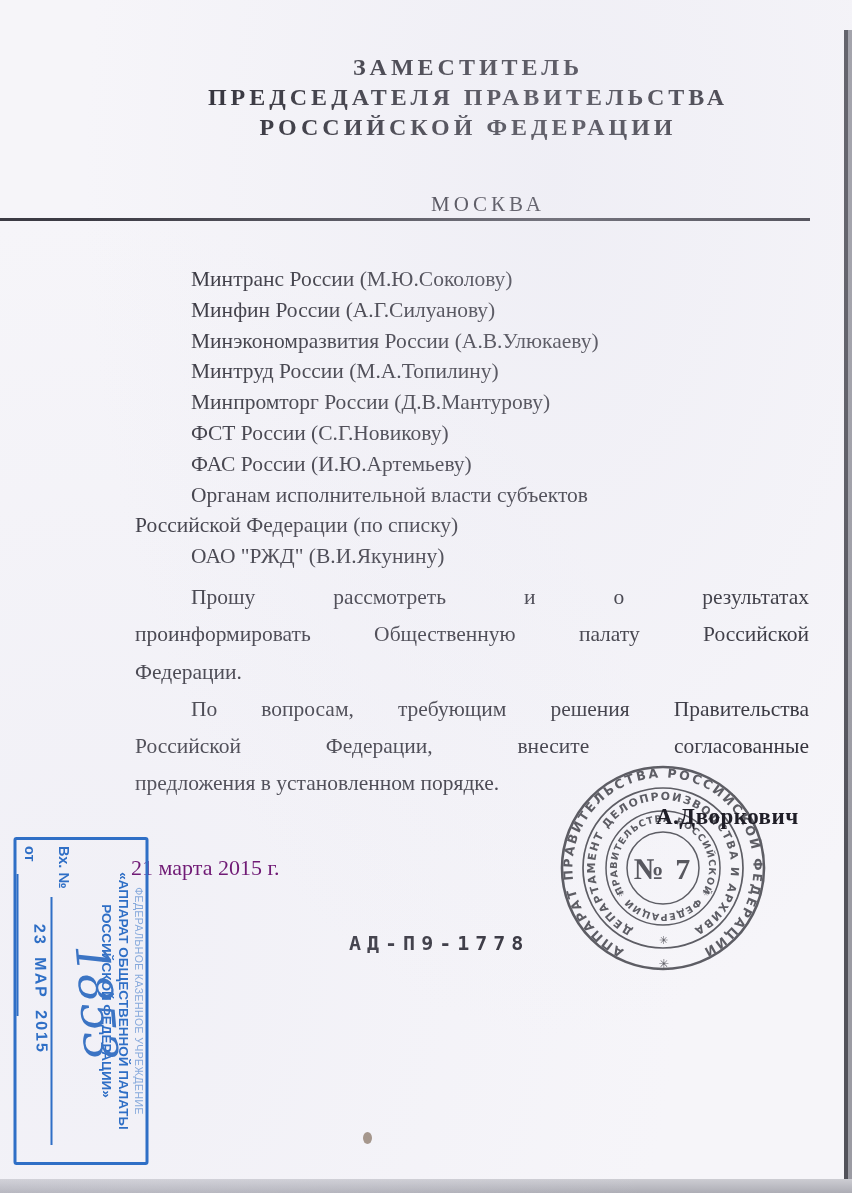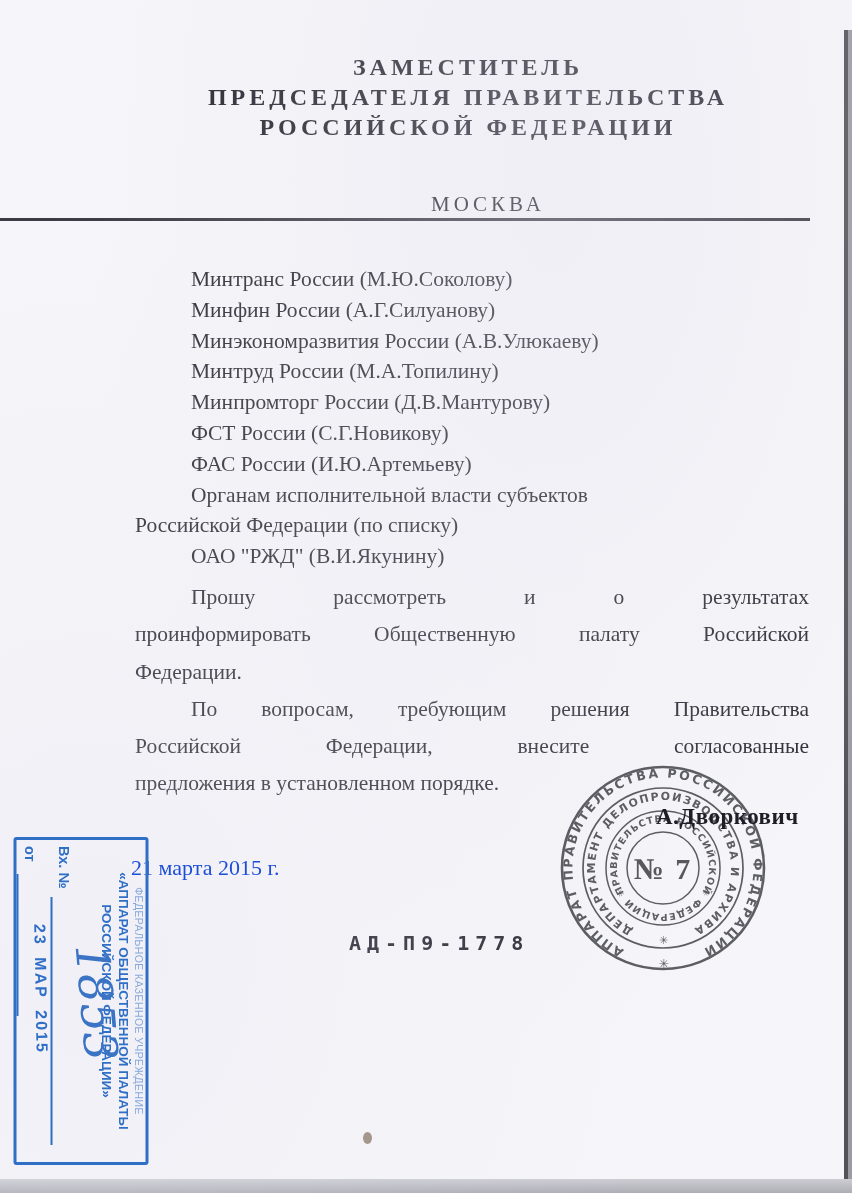--- a/index.html
+++ b/index.html
@@ -19,21 +19,21 @@
   .addr{position:absolute;left:135px;top:264px;width:676px;color:#2b2a33;
        font-size:21.5px;line-height:30.8px;}
   .ind{padding-left:56px;}
   
   .bodytext{position:absolute;left:135px;top:579px;width:674px;color:#2b2a33;
        font-size:21.5px;line-height:37.3px;}
   .j{text-align:justify;text-align-last:justify;}
   
   .sig{position:absolute;left:656px;top:804px;font-size:23px;font-weight:600;
        color:#1f1e27;letter-spacing:.5px;z-index:6;}
-  .dateline{position:absolute;left:131px;top:855px;font-size:22px;color:#1d4ed8;z-index:2;}
+  .dateline{position:absolute;left:131px;top:855px;font-size:22px;color:#701a75;z-index:2;}
   .docnum{position:absolute;left:349px;top:931px;font-family:"DejaVu Sans Mono",monospace;
        font-weight:bold;font-size:20px;letter-spacing:6px;color:#26252f;}
   
   .rstamp{position:absolute;left:558px;top:763px;width:210px;height:210px;opacity:.85;z-index:5;}
   .rstamp .ring{font-family:"DejaVu Sans",sans-serif;font-weight:600;fill:#43434b;}
   .rstamp .r1{font-size:12.5px;letter-spacing:2.2px;}
   .rstamp .r2{font-size:11px;letter-spacing:1.6px;}
   .rstamp .r3{font-size:9.5px;letter-spacing:1px;}
   .rstamp .ctr{font-family:"Liberation Serif",serif;font-weight:bold;font-size:30px;
        letter-spacing:2px;fill:#3d3d45;}

